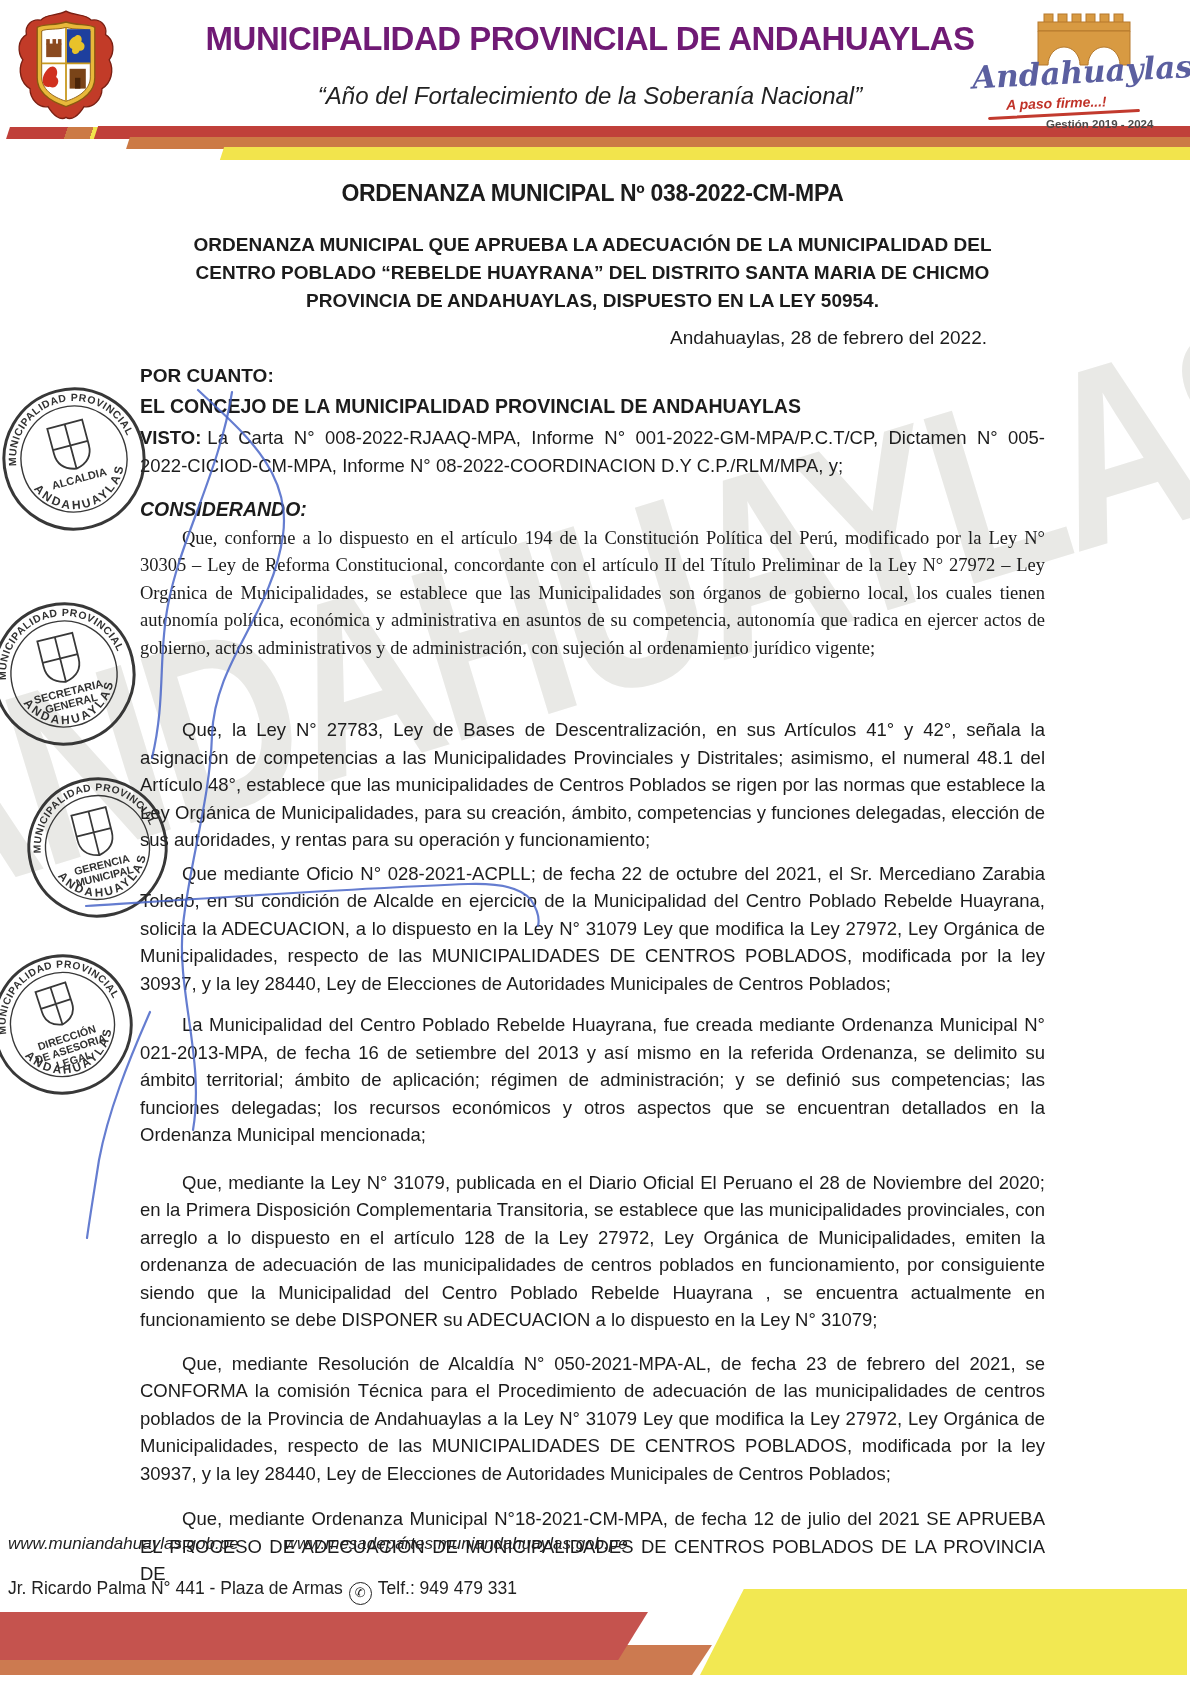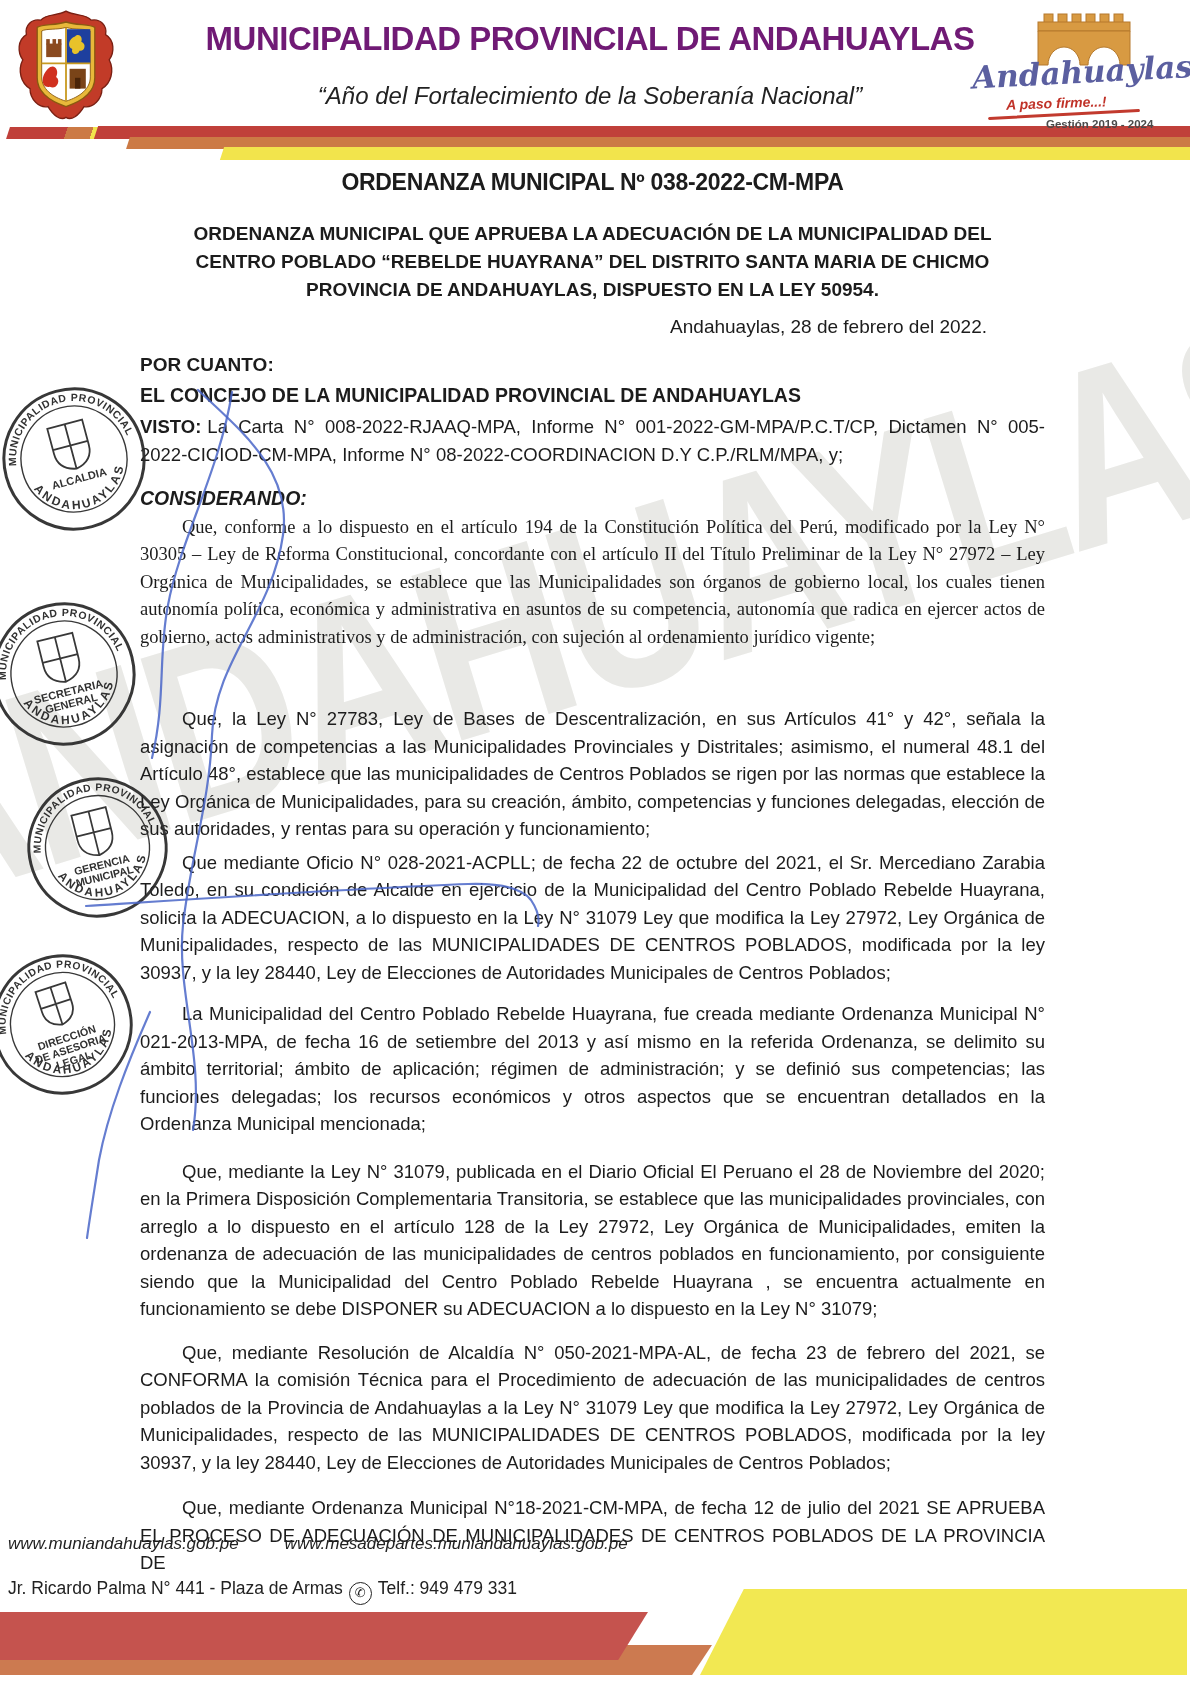--- a/index.html
+++ b/index.html
@@ -33,21 +33,21 @@
     font-style:italic;color:#c03228;transform:rotate(-2deg);
   }
   .brand-swoosh{position:absolute;top:103px;left:16px;width:152px;height:3px;
     background:#c23a2e;transform:rotate(-3deg);border-radius:2px;}
   .brand-period{position:absolute;top:108px;left:74px;font-size:11.5px;font-weight:bold;color:#4a4a4a;}
   
   .band{position:absolute;z-index:1;}
   .band-skew{transform:skewX(-18deg);}
   
   .doc{position:absolute;left:140px;top:166px;width:905px;z-index:2;}
-  .doc-title{margin-top:3px;text-align:center;font-size:23px;font-weight:bold;letter-spacing:-.3px;}
+  .doc-title{margin-top:14px;text-align:center;font-size:23px;font-weight:bold;letter-spacing:-.3px;}
   .doc-subtitle{margin:24px auto 0;max-width:880px;text-align:center;font-size:19px;font-weight:bold;line-height:28px;}
   .dateline{margin-top:12px;text-align:right;padding-right:58px;font-size:19px;}
   .h-porcuanto{margin-top:16px;font-size:19px;font-weight:bold;}
   .h-council{margin-top:8px;text-align:left;font-size:19.5px;font-weight:bold;}
   .visto{margin-top:6px;font-size:18.5px;line-height:27.5px;text-align:justify;}
   .visto b{font-weight:bold;margin-right:6px;}
   .h-considerando{font-size:19.5px;font-weight:bold;font-style:italic;}
   .para{font-size:18.5px;line-height:27.5px;text-align:justify;text-indent:42px;margin:0;}
   .p1{margin-top:4px;font-family:Liberation Serif, serif;}
   .p2{margin-top:54px;}

